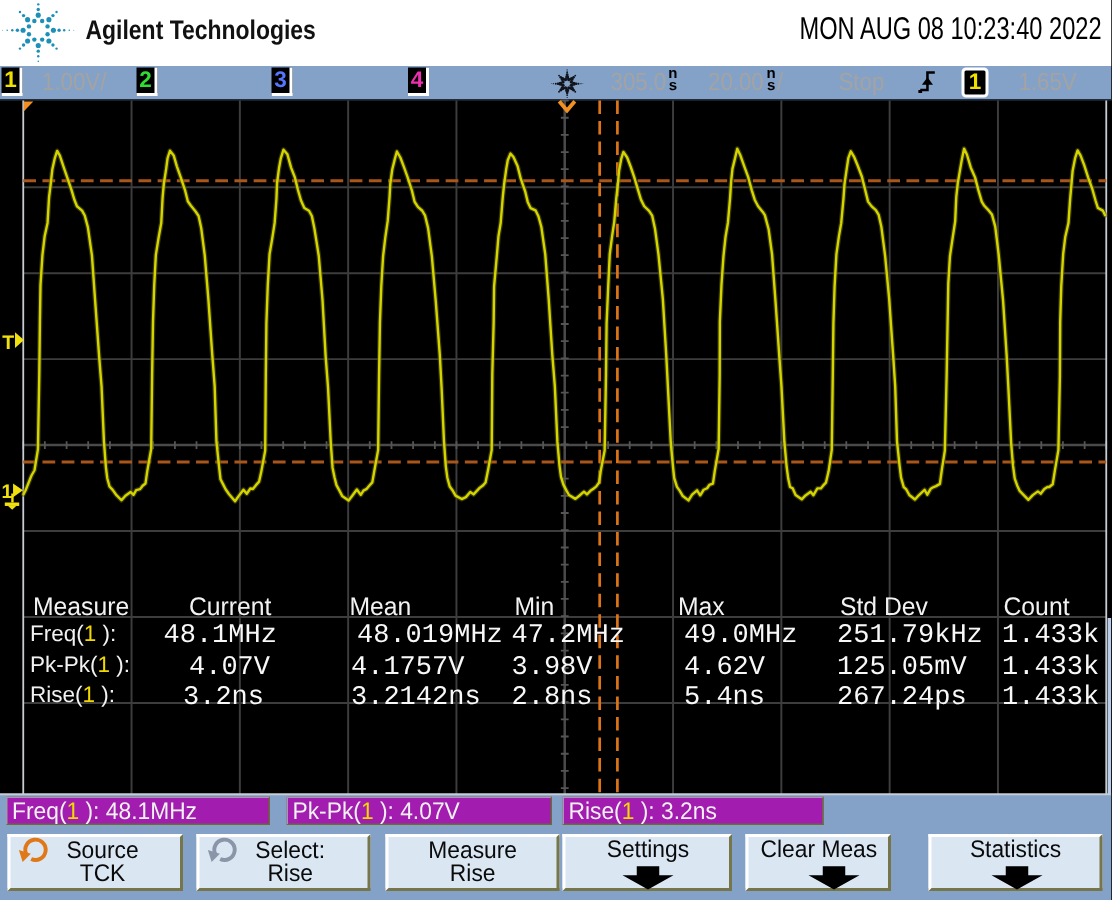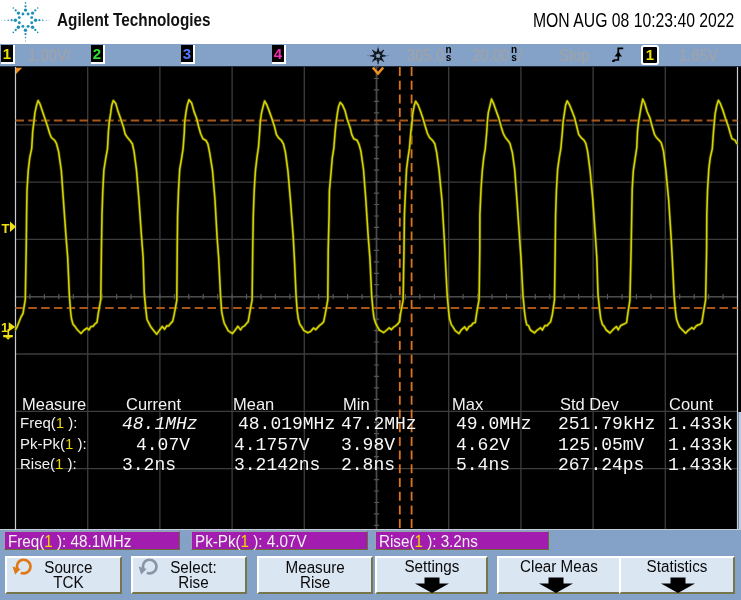--- a/index.html
+++ b/index.html
@@ -173,28 +173,28 @@
 <div class="thead" style="left:233px; top:395px;"><span style="transform:scaleX(0.97);display:inline-block;transform-origin:0 50%;">Mean</span></div>
 <div class="thead" style="left:343px; top:395px;"><span style="transform:scaleX(0.97);display:inline-block;transform-origin:0 50%;">Min</span></div>
 <div class="thead" style="left:452px; top:395px;"><span style="transform:scaleX(0.97);display:inline-block;transform-origin:0 50%;">Max</span></div>
 <div class="thead" style="left:560px; top:395px;"><span style="transform:scaleX(0.97);display:inline-block;transform-origin:0 50%;">Std Dev</span></div>
 <div class="thead" style="left:669px; top:395px;"><span style="transform:scaleX(0.97);display:inline-block;transform-origin:0 50%;">Count</span></div>
 
 <div class="tbl" style="left:20px; top:414px;"><span style="display:inline-block;">Freq(<span class="yel">1</span> ):</span></div>
 <div class="tbl" style="left:20px; top:434.5px;"><span style="display:inline-block;">Pk-Pk(<span class="yel">1</span> ):</span></div>
 <div class="tbl" style="left:20px; top:455px;"><span style="display:inline-block;">Rise(<span class="yel">1</span> ):</span></div>
 
-<div class="tval" style="left:122px; top:414px;font-style:italic;">48.1MHz</div>
+<div class="tval" style="left:109px; top:414px;">48.1MHz</div>
 <div class="tval" style="left:238px; top:414px;">48.019MHz</div>
 <div class="tval" style="left:341px; top:414px;">47.2MHz</div>
 <div class="tval" style="left:456px; top:414px;">49.0MHz</div>
 <div class="tval" style="left:558px; top:414px;">251.79kHz</div>
 <div class="tval" style="left:668px; top:414px;">1.433k</div>
 
-<div class="tval" style="left:136px; top:434.5px;">4.07V</div>
+<div class="tval" style="left:126px; top:434.5px;">4.07V</div>
 <div class="tval" style="left:234px; top:434.5px;">4.1757V</div>
 <div class="tval" style="left:341px; top:434.5px;">3.98V</div>
 <div class="tval" style="left:456px; top:434.5px;">4.62V</div>
 <div class="tval" style="left:558px; top:434.5px;">125.05mV</div>
 <div class="tval" style="left:668px; top:434.5px;">1.433k</div>
 
 <div class="tval" style="left:122px; top:455px;">3.2ns</div>
 <div class="tval" style="left:234px; top:455px;">3.2142ns</div>
 <div class="tval" style="left:341px; top:455px;">2.8ns</div>
 <div class="tval" style="left:456px; top:455px;">5.4ns</div>
@@ -210,18 +210,18 @@
       <path d="M 3.6,12.6 L 11.6,15.1 L 6.1,20.6 Z" fill="#e07818"></path>
     </svg><span class="cxc" style="margin-left:9px;">Source<br>TCK</span></div>
 <div class="btn" style="left:131px; width:116px; padding-top:3px;"><svg width="28" height="28" style="position:absolute;left:2px;top:-4px;" viewBox="0 0 28 28">
       <path d="M 8.5,15.4 A 6.8,6.8 0 1 1 11.8,18.7" fill="none" stroke="#8a96a8" stroke-width="2.6"></path>
       <path d="M 3.6,12.6 L 11.6,15.1 L 6.1,20.6 Z" fill="#8a96a8"></path>
     </svg><span class="cxc" style="margin-left:9px;">Select:<br>Rise</span></div>
 <div class="btn" style="left:257px; width:116px; padding-top:3px;"><span class="cxc">Measure<br>Rise</span></div>
 <div class="btn" style="left:375px; width:113px; padding-top:2px;"><span class="cxc">Settings</span><svg width="36" height="17" style="position:absolute;left:37px;top:19px;" viewBox="0 0 36 17">
       <path d="M10.5,0.5 h15 v6 h9.5 L18,16 L1,6.5 h9.5 Z" fill="#000"></path>
     </svg></div>
-<div class="btn" style="left:497px; width:124px; padding-top:2px;"><span class="cxc">Clear Meas</span><svg width="36" height="17" style="position:absolute;left:39px;top:19px;" viewBox="0 0 36 17">
+<div class="btn" style="left:497px; width:97px; padding-top:2px;"><span class="cxc">Clear Meas</span><svg width="36" height="17" style="position:absolute;left:39px;top:19px;" viewBox="0 0 36 17">
       <path d="M10.5,0.5 h15 v6 h9.5 L18,16 L1,6.5 h9.5 Z" fill="#000"></path>
     </svg></div>
 <div class="btn" style="left:619px; width:116px; padding-top:2px;"><span class="cxc">Statistics</span><svg width="36" height="17" style="position:absolute;left:39px;top:19px;" viewBox="0 0 36 17">
       <path d="M10.5,0.5 h15 v6 h9.5 L18,16 L1,6.5 h9.5 Z" fill="#000"></path>
     </svg></div>
 
 </body></html>

